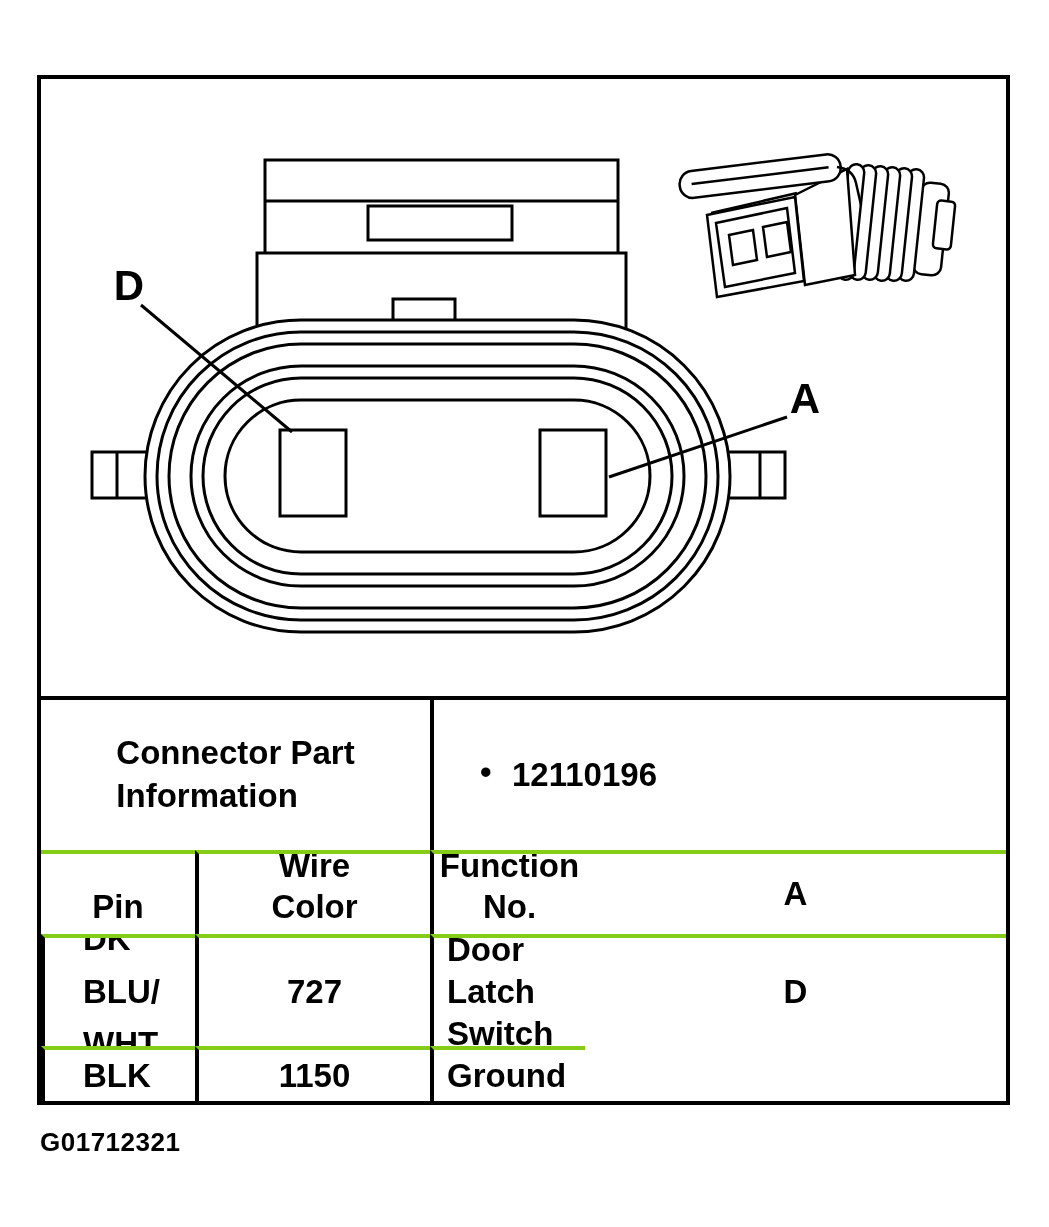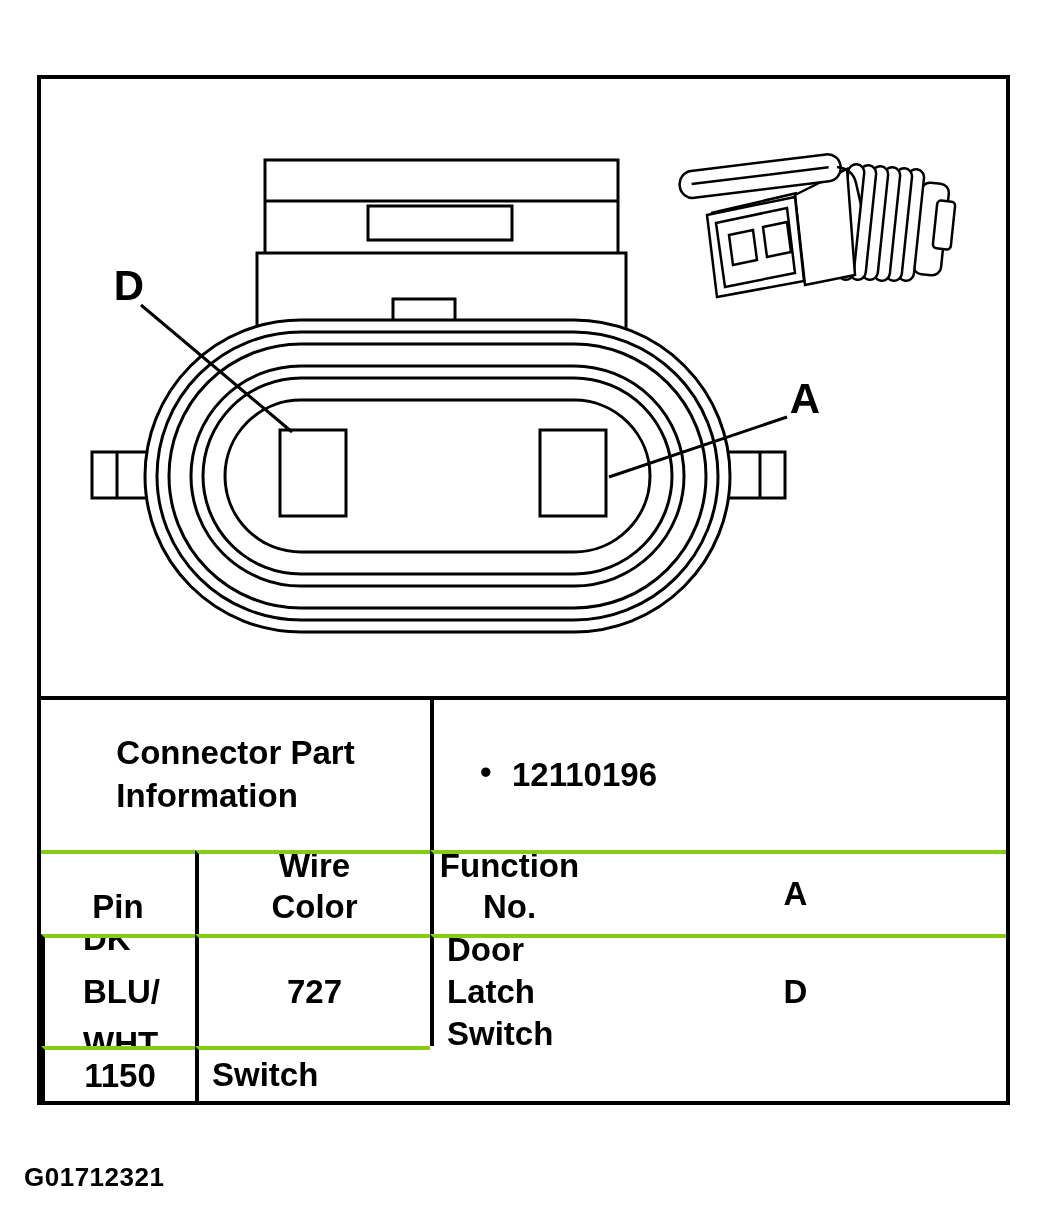--- a/index.html
+++ b/index.html
@@ -62,25 +62,24 @@
   .bullet-item { display: flex; gap: 16px; align-items: flex-start; }
   .bullet { width: 16px; flex: 0 0 16px; }
   .bullet::before { content: "\2022"; }
   .btxt { line-height: 1.35; white-space: pre-line; }
   .hcell { align-items: flex-end; justify-content: center; text-align: center; padding-bottom: 7px; line-height: 1.25; }
   .center { align-items: center; justify-content: center; text-align: center; }
   .wire { align-items: center; padding-left: 38px; line-height: 1.6; }
   .func { align-items: center; padding-left: 13px; line-height: 1.28; }
   .figure-id {
     position: absolute;
-    left: 24px; top: 1127px;
+    left: 40px; top: 1127px;
     font-size: 26px;
     font-weight: bold;
     letter-spacing: 0.5px;
-    margin-top: 35px;
   }
 </style>
 </head>
 <body>
 
 <div class="page">
   <div class="main-box">
 
     <div class="diagram-area">
       <svg width="965" height="617" viewBox="0 0 965 617">
@@ -162,19 +161,20 @@
       <div class="cell bt bl hcell">Function
 No.</div>
 
       <div class="cell bt center">A</div>
       <div class="cell bt bl wire">DK BLU/
 WHT</div>
       <div class="cell bt bl center">727</div>
       <div class="cell bt bl func">Secondary Door Latch Switch Signal</div>
 
       <div class="cell bt center">D</div>
+      <div class="cell bt bl wire">BLK</div>
       <div class="cell bt bl center">1150</div>
-      <div class="cell bt bl func">Switch</div>
+      <div class="cell bt bl func">Ground</div>
     </div>
   </div>
 
   <div class="figure-id">G01712321</div>
 </div>
 
 </body></html>

